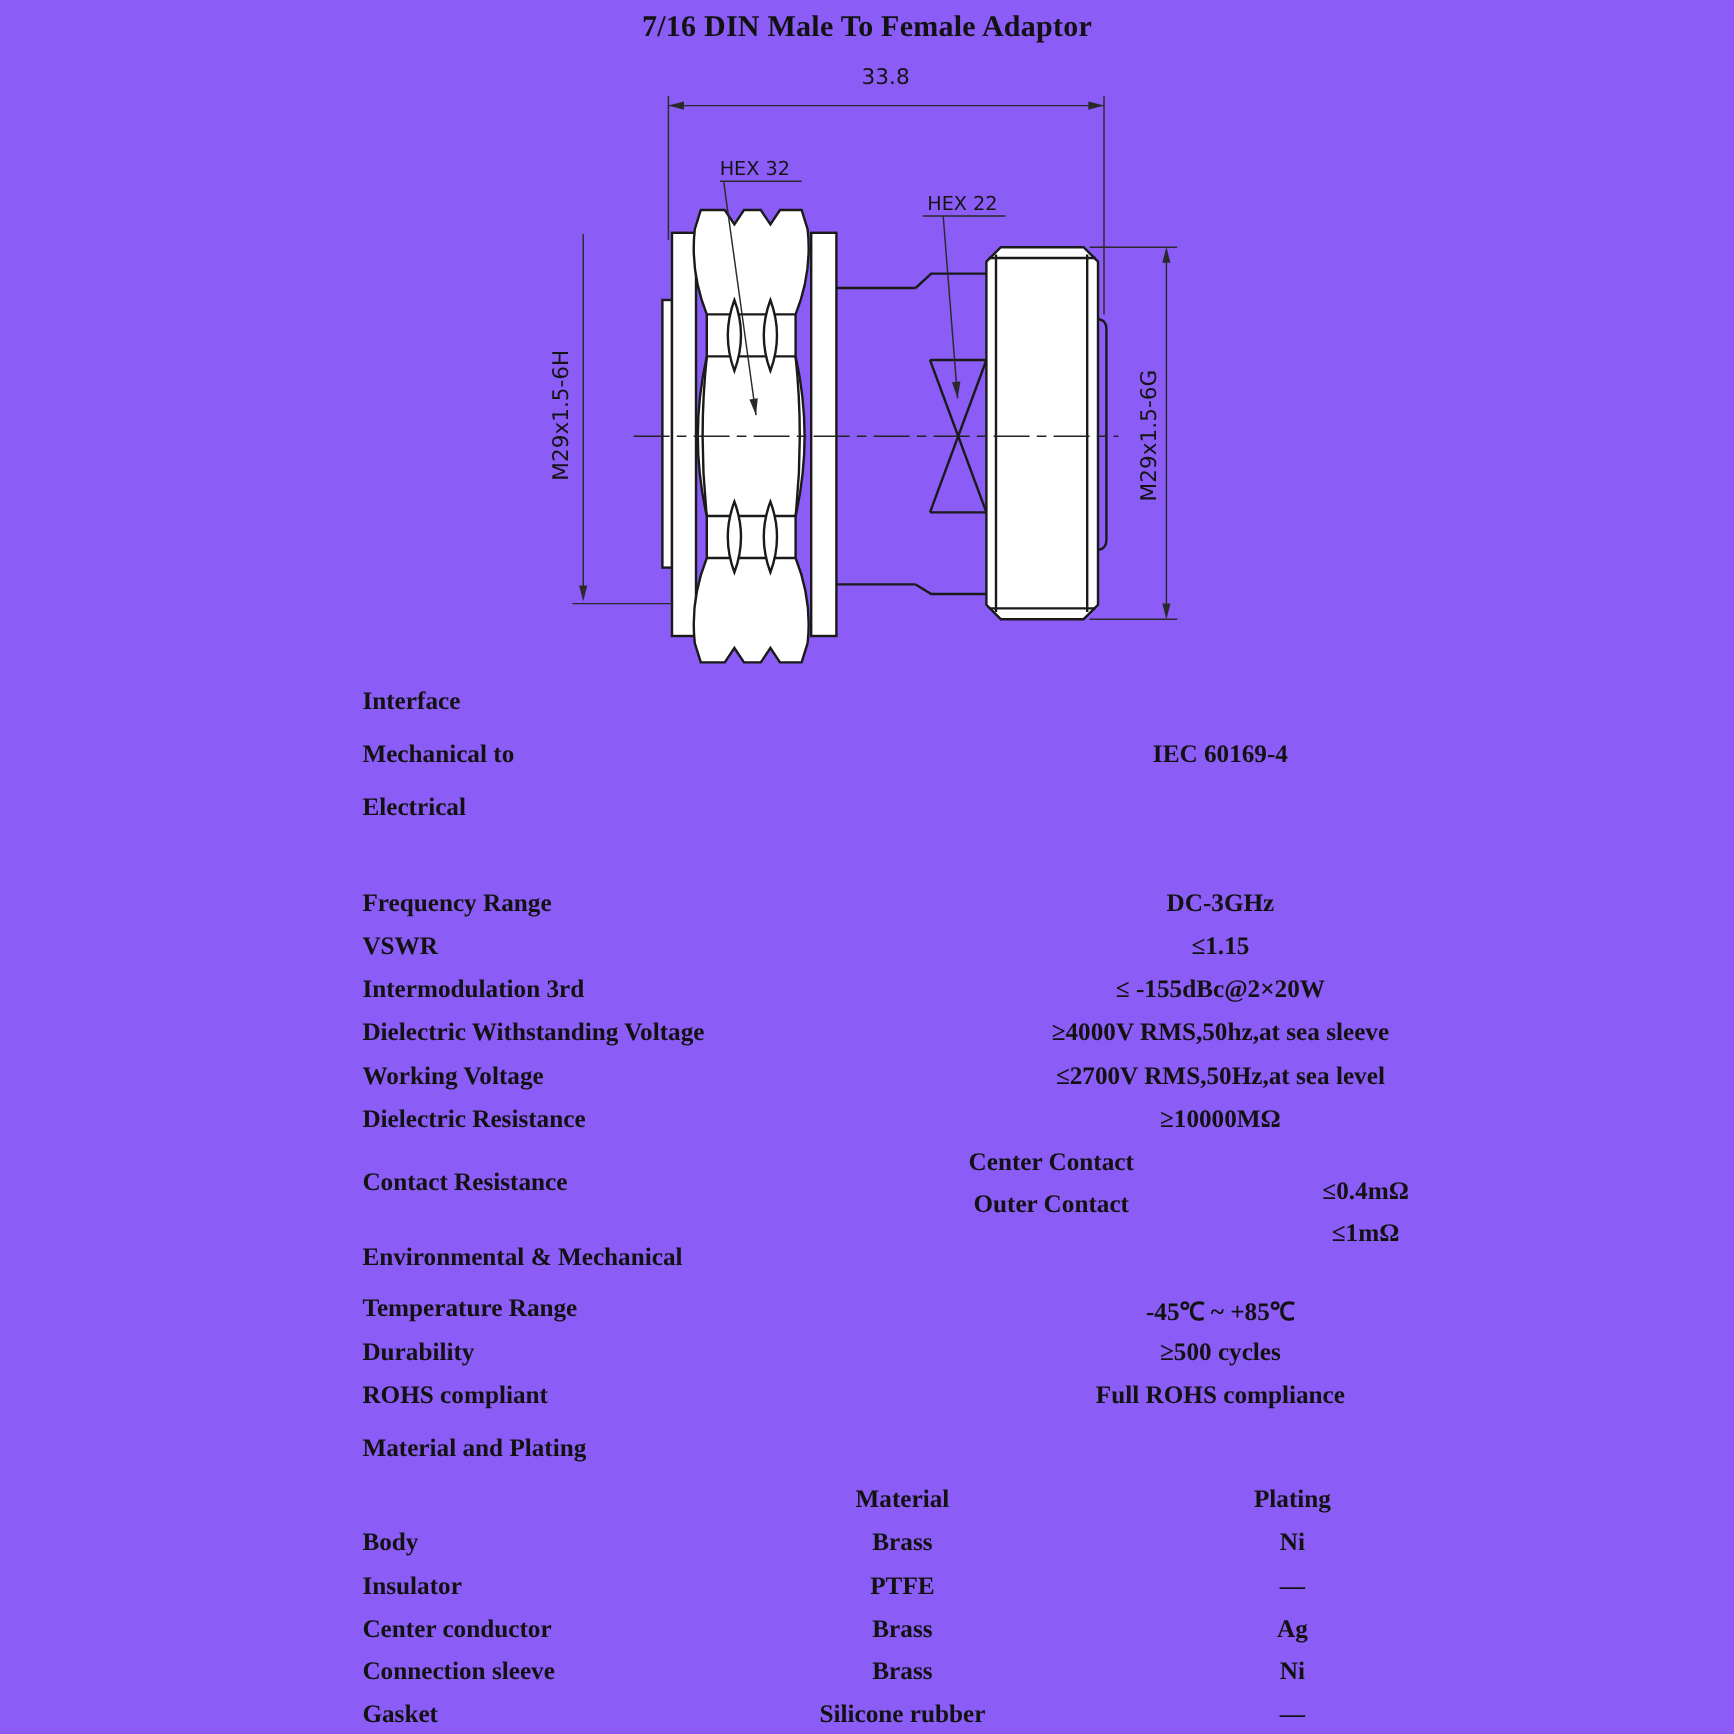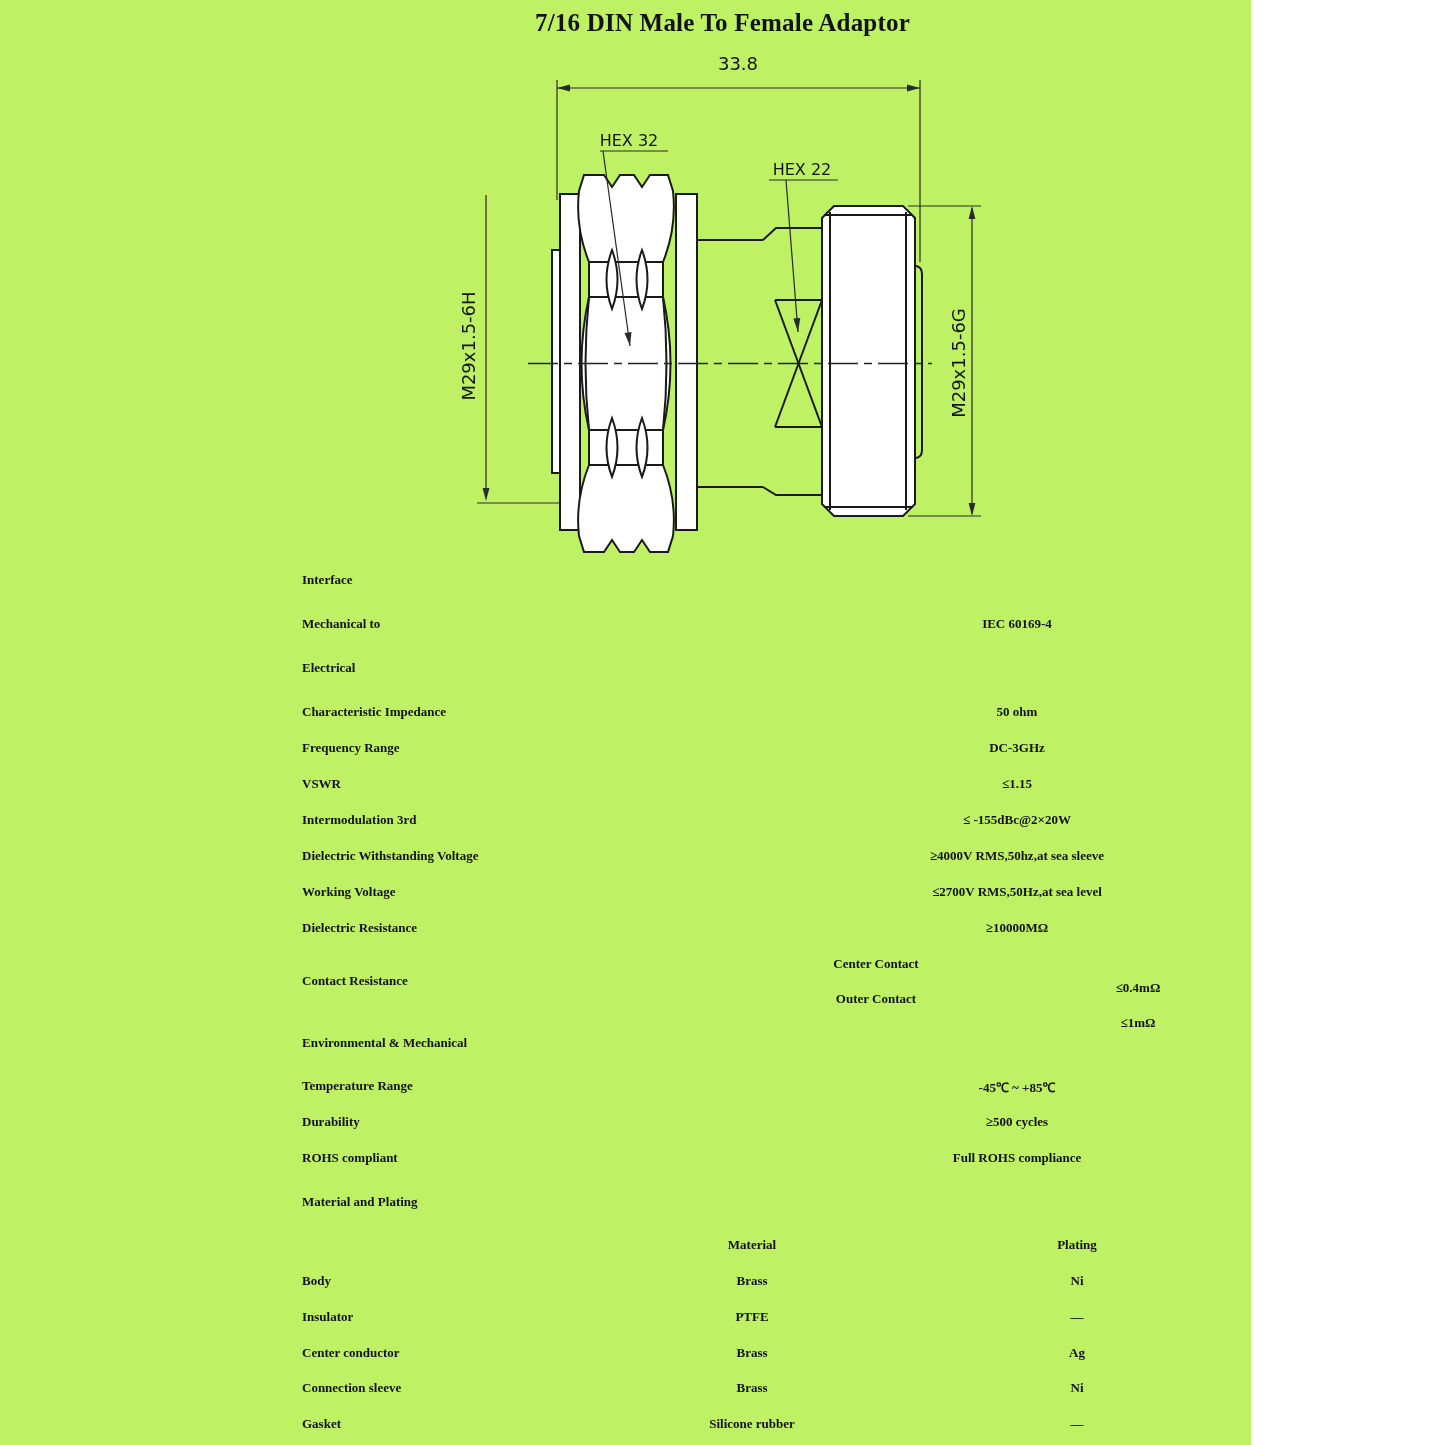--- a/index.html
+++ b/index.html
@@ -1,29 +1,29 @@
 <!DOCTYPE html>
 <html><head>
 <meta charset="utf-8">
 <style>
   html,body { margin:0; padding:0; background:#fff; }
   .page {
-    position:relative; width:1251px; height:1445px; background:#bef264;
+    position:relative; width:1445px; height:1445px; background:#8b5cf6;
     font-family:"Liberation Serif", serif; color:#121212; overflow:hidden;
   }
   .title {
     position:absolute; top:9px; left:0; width:1445px; text-align:center;
     font-size:25px; font-weight:bold; letter-spacing:0.2px;
   }
   .drawing {
     position:absolute; top:40px; left:0;
   }
   .dtxt { font-family:"DejaVu Sans", sans-serif; font-size:16px; fill:#141414; }
   .dtxt-big { font-family:"DejaVu Sans", sans-serif; font-size:18px; fill:#141414; }
-  .row { position:absolute; left:0; width:1445px; height:26px; font-size:13px; font-weight:bold; }
+  .row { position:absolute; left:0; width:1445px; height:26px; font-size:21px; font-weight:bold; }
   .lbl { position:absolute; left:302px; white-space:nowrap; }
   .val { position:absolute; left:820px; width:394px; text-align:center; white-space:nowrap; }
   .sub-lbl { position:absolute; left:776px; width:200px; text-align:center; white-space:nowrap; }
   .sub-val { position:absolute; left:1048px; width:180px; text-align:center; white-space:nowrap;margin-top:24px; }
   .mat { position:absolute; left:652px; width:200px; text-align:center; white-space:nowrap; }
   .plat { position:absolute; left:977px; width:200px; text-align:center; white-space:nowrap; }
 </style>
 </head>
 <body>
 
@@ -124,24 +124,20 @@
 
   <div class="row" style="top:616px">
     <span class="lbl">Mechanical to</span>
     <span class="val">IEC 60169-4</span>
   </div>
 
   <div class="row" style="top:660px">
     <span class="lbl">Electrical</span>
   </div>
 
-  <div class="row" style="top:704px">
-    <span class="lbl">Characteristic Impedance</span>
-    <span class="val">50 ohm</span>
-  </div>
 
   <div class="row" style="top:740px">
     <span class="lbl">Frequency Range</span>
     <span class="val">DC-3GHz</span>
   </div>
 
   <div class="row" style="top:776px">
     <span class="lbl">VSWR</span>
     <span class="val">≤1.15</span>
   </div>

